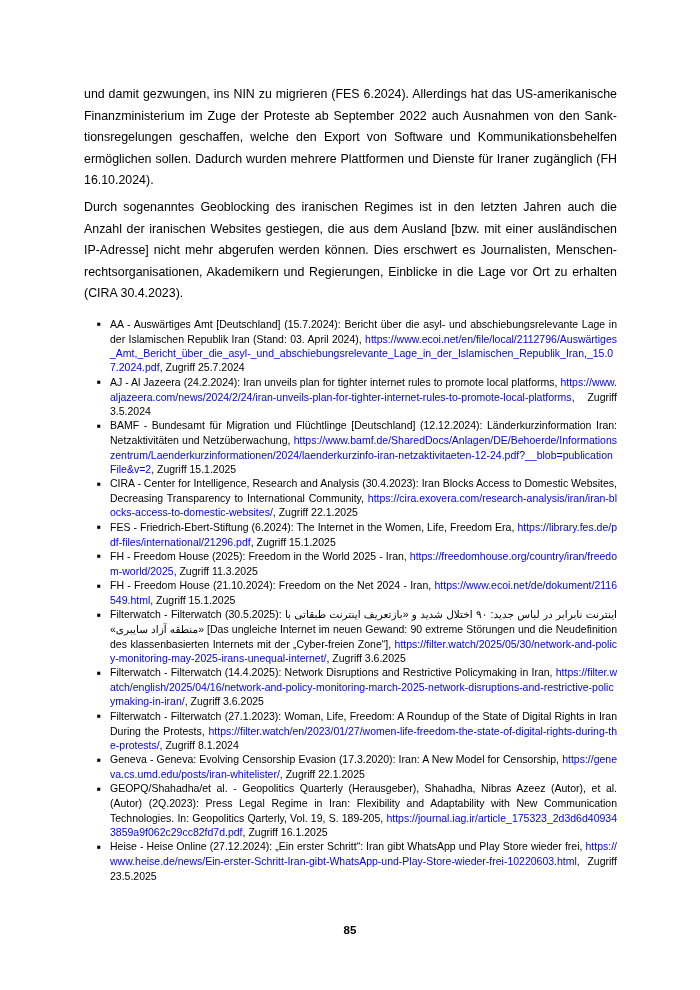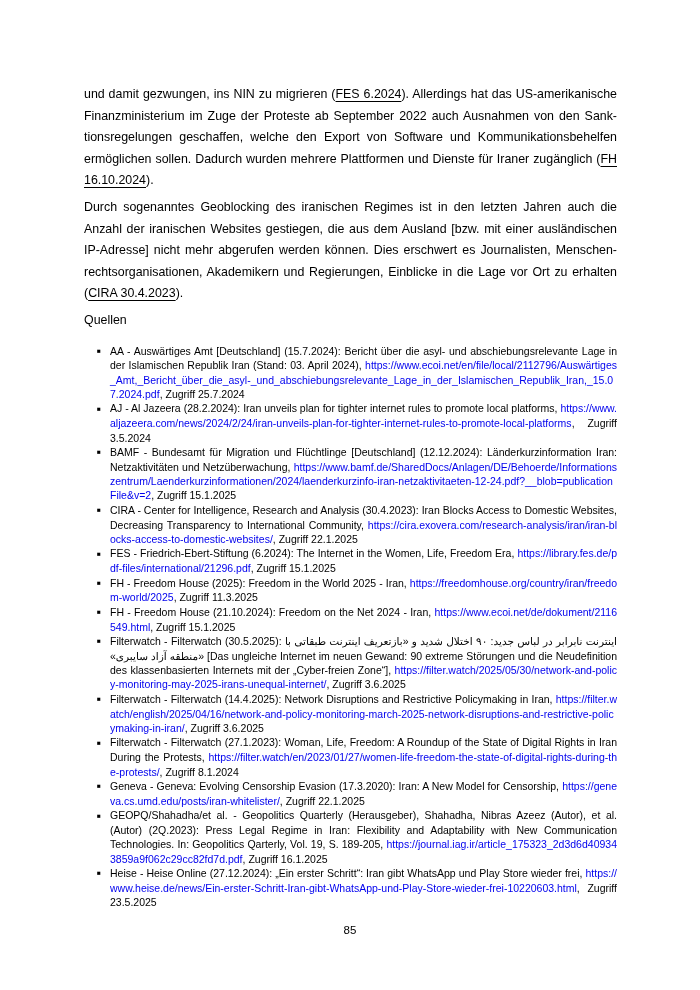--- a/index.html
+++ b/index.html
@@ -39,52 +39,51 @@
     margin:0;
   }
   .bullet{
     display:inline-block;
     width:13px;
     text-indent:0;
     font-size:6.5px;
     vertical-align:1.5px;
   }
   .ref{
-    text-decoration:underline;
     text-underline-offset:2.5px;
     text-decoration-thickness:0.8px;
     cursor:pointer;
   }
   .link{
     color:var(--link-color,#0000ee);
     word-break:break-all;
     cursor:pointer;
   }
   .fa-text{
     direction:rtl;
     unicode-bidi:embed;
   }
   .page-number{
     position:absolute;
     left:0;top:924px;width:700px;
     text-align:center;
     font-size:11.5px;
+    font-weight:bold;
   }
 </style>
 </head>
 <body>
 
 <div class="page">
   <div class="content">
     <p class="body-para"><span>und damit gezwungen, ins NIN zu migrieren (</span><span class="ref">FES 6.2024</span><span>). Allerdings hat das US-amerikanische Finanzministerium im Zuge der Proteste ab September 2022 auch Ausnahmen von den Sank­tionsregelungen geschaffen, welche den Export von Software und Kommunikationsbehelfen ermöglichen sollen. Dadurch wurden mehrere Plattformen und Dienste für Iraner zugänglich (</span><span class="ref">FH 16.10.2024</span><span>).</span></p>
     <p class="body-para"><span>Durch sogenanntes Geoblocking des iranischen Regimes ist in den letzten Jahren auch die Anzahl der iranischen Websites gestiegen, die aus dem Ausland [bzw. mit einer ausländischen IP-Adresse] nicht mehr abgerufen werden können. Dies erschwert es Journalisten, Menschen­rechtsorganisationen, Akademikern und Regierungen, Einblicke in die Lage vor Ort zu erhalten (</span><span class="ref">CIRA 30.4.2023</span><span>).</span></p>
-    <p class="quellen">Quellen</p>
     <ul class="sources">
         <li><span class="bullet">■</span><span><span>AA - Auswärtiges Amt [Deutschland] (15.7.2024): Bericht über die asyl- und abschiebungsrelevante Lage in der Islamischen Republik Iran (Stand: 03. April 2024), </span><span class="link">https://www.ecoi.net/en/file/local/2112796/Auswärtiges_Amt,_Bericht_über_die_asyl-_und_abschiebungsrelevante_Lage_in_der_Islamischen_Republik_Iran,_15.07.2024.pdf</span><span>, Zugriff 25.7.2024</span></span></li>
-        <li><span class="bullet">■</span><span><span>AJ - Al Jazeera (28.2.2024): Iran unveils plan for tighter internet rules to promote local platforms, </span><span class="link">https://www.aljazeera.com/news/2024/2/24/iran-unveils-plan-for-tighter-internet-rules-to-promote-local-platforms</span><span>, Zugriff 3.5.2024</span></span></li>
+        <li><span class="bullet">■</span><span><span>AJ - Al Jazeera (24.2.2024): Iran unveils plan for tighter internet rules to promote local platforms, </span><span class="link">https://www.aljazeera.com/news/2024/2/24/iran-unveils-plan-for-tighter-internet-rules-to-promote-local-platforms</span><span>, Zugriff 3.5.2024</span></span></li>
         <li><span class="bullet">■</span><span><span>BAMF - Bundesamt für Migration und Flüchtlinge [Deutschland] (12.12.2024): Länderkurzinformation Iran: Netzaktivitäten und Netzüberwachung, </span><span class="link">https://www.bamf.de/SharedDocs/Anlagen/DE/Behoerde/Informationszentrum/Laenderkurzinformationen/2024/laenderkurzinfo-iran-netzaktivitaeten-12-24.pdf?__blob=publicationFile&amp;v=2</span><span>, Zugriff 15.1.2025</span></span></li>
         <li><span class="bullet">■</span><span><span>CIRA - Center for Intelligence, Research and Analysis (30.4.2023): Iran Blocks Access to Domestic Websites, Decreasing Transparency to International Community, </span><span class="link">https://cira.exovera.com/research-analysis/iran/iran-blocks-access-to-domestic-websites/</span><span>, Zugriff 22.1.2025</span></span></li>
         <li><span class="bullet">■</span><span><span>FES - Friedrich-Ebert-Stiftung (6.2024): The Internet in the Women, Life, Freedom Era, </span><span class="link">https://library.fes.de/pdf-files/international/21296.pdf</span><span>, Zugriff 15.1.2025</span></span></li>
         <li><span class="bullet">■</span><span><span>FH - Freedom House (2025): Freedom in the World 2025 - Iran, </span><span class="link">https://freedomhouse.org/country/iran/freedom-world/2025</span><span>, Zugriff 11.3.2025</span></span></li>
         <li><span class="bullet">■</span><span><span>FH - Freedom House (21.10.2024): Freedom on the Net 2024 - Iran, </span><span class="link">https://www.ecoi.net/de/dokument/2116549.html</span><span>, Zugriff 15.1.2025</span></span></li>
         <li><span class="bullet">■</span><span><span>Filterwatch - Filterwatch (30.5.2025): </span><span class="fa-text" dir="rtl">اینترنت نابرابر در لباس جدید: ۹۰ اختلال شدید و «بازتعریف اینترنت طبقاتی با «منطقه آزاد سایبری»</span><span> [Das ungleiche Internet im neuen Gewand: 90 extreme Störungen und die Neudefinition des klassenbasierten Internets mit der „Cyber-freien Zone“], </span><span class="link">https://filter.watch/2025/05/30/network-and-policy-monitoring-may-2025-irans-unequal-internet/</span><span>, Zugriff 3.6.2025</span></span></li>
         <li><span class="bullet">■</span><span><span>Filterwatch - Filterwatch (14.4.2025): Network Disruptions and Restrictive Policymaking in Iran, </span><span class="link">https://filter.watch/english/2025/04/16/network-and-policy-monitoring-march-2025-network-disruptions-and-restrictive-policymaking-in-iran/</span><span>, Zugriff 3.6.2025</span></span></li>
         <li><span class="bullet">■</span><span><span>Filterwatch - Filterwatch (27.1.2023): Woman, Life, Freedom: A Roundup of the State of Digital Rights in Iran During the Protests, </span><span class="link">https://filter.watch/en/2023/01/27/women-life-freedom-the-state-of-digital-rights-during-the-protests/</span><span>, Zugriff 8.1.2024</span></span></li>
         <li><span class="bullet">■</span><span><span>Geneva - Geneva: Evolving Censorship Evasion (17.3.2020): Iran: A New Model for Censorship, </span><span class="link">https://geneva.cs.umd.edu/posts/iran-whitelister/</span><span>, Zugriff 22.1.2025</span></span></li>
         <li><span class="bullet">■</span><span><span>GEOPQ/Shahadha/et al. - Geopolitics Quarterly (Herausgeber), Shahadha, Nibras Azeez (Autor), et al. (Autor) (2Q.2023): Press Legal Regime in Iran: Flexibility and Adaptability with New Commu­nication Technologies. In: Geopolitics Qarterly, Vol. 19, S. 189-205, </span><span class="link">https://journal.iag.ir/article_175323_2d3d6d409343859a9f062c29cc82fd7d.pdf</span><span>, Zugriff 16.1.2025</span></span></li>

